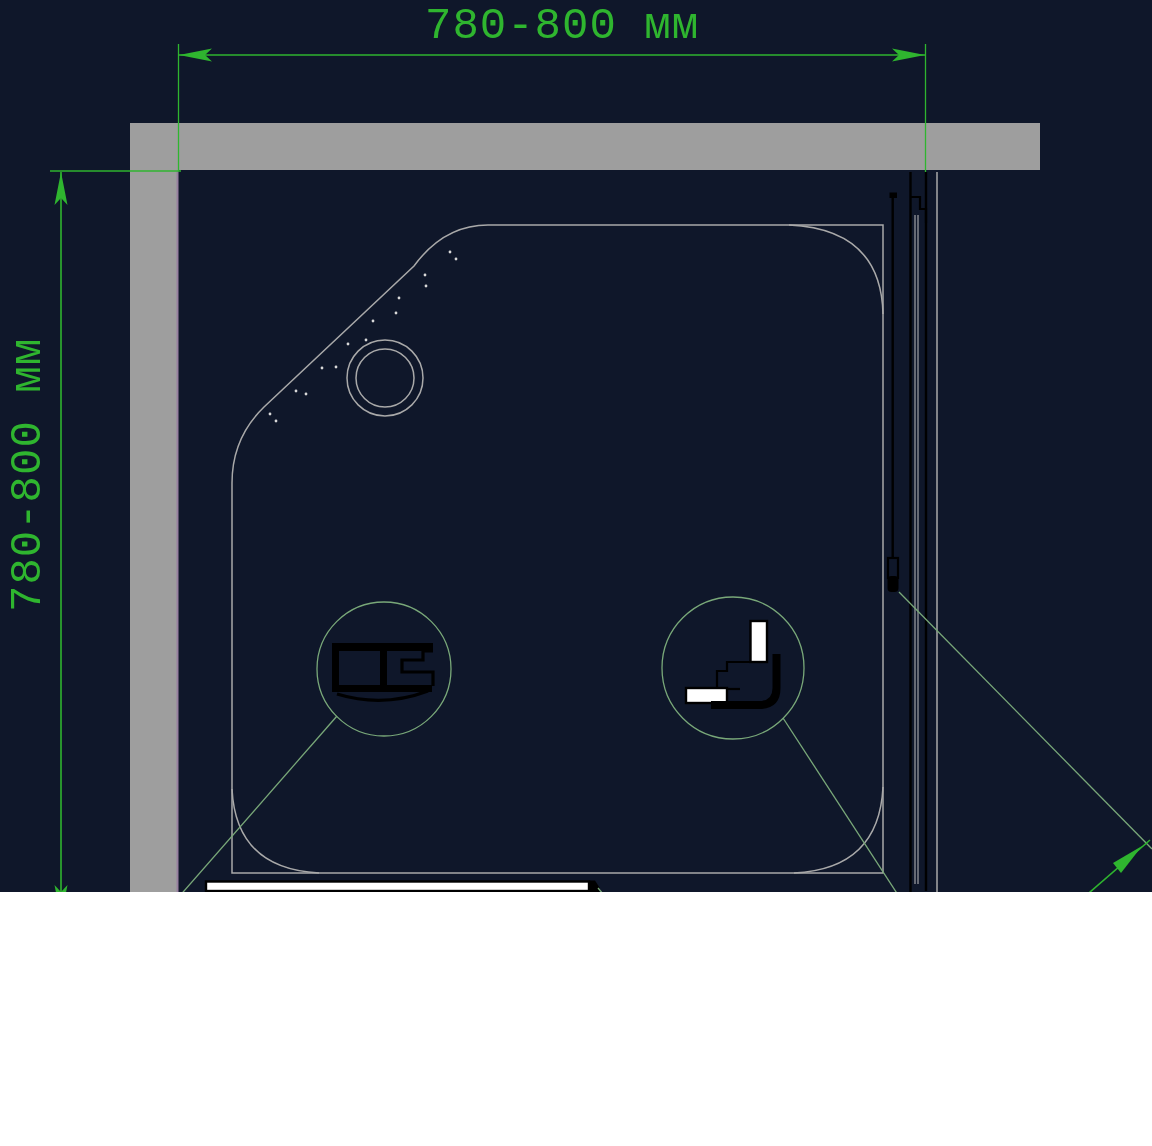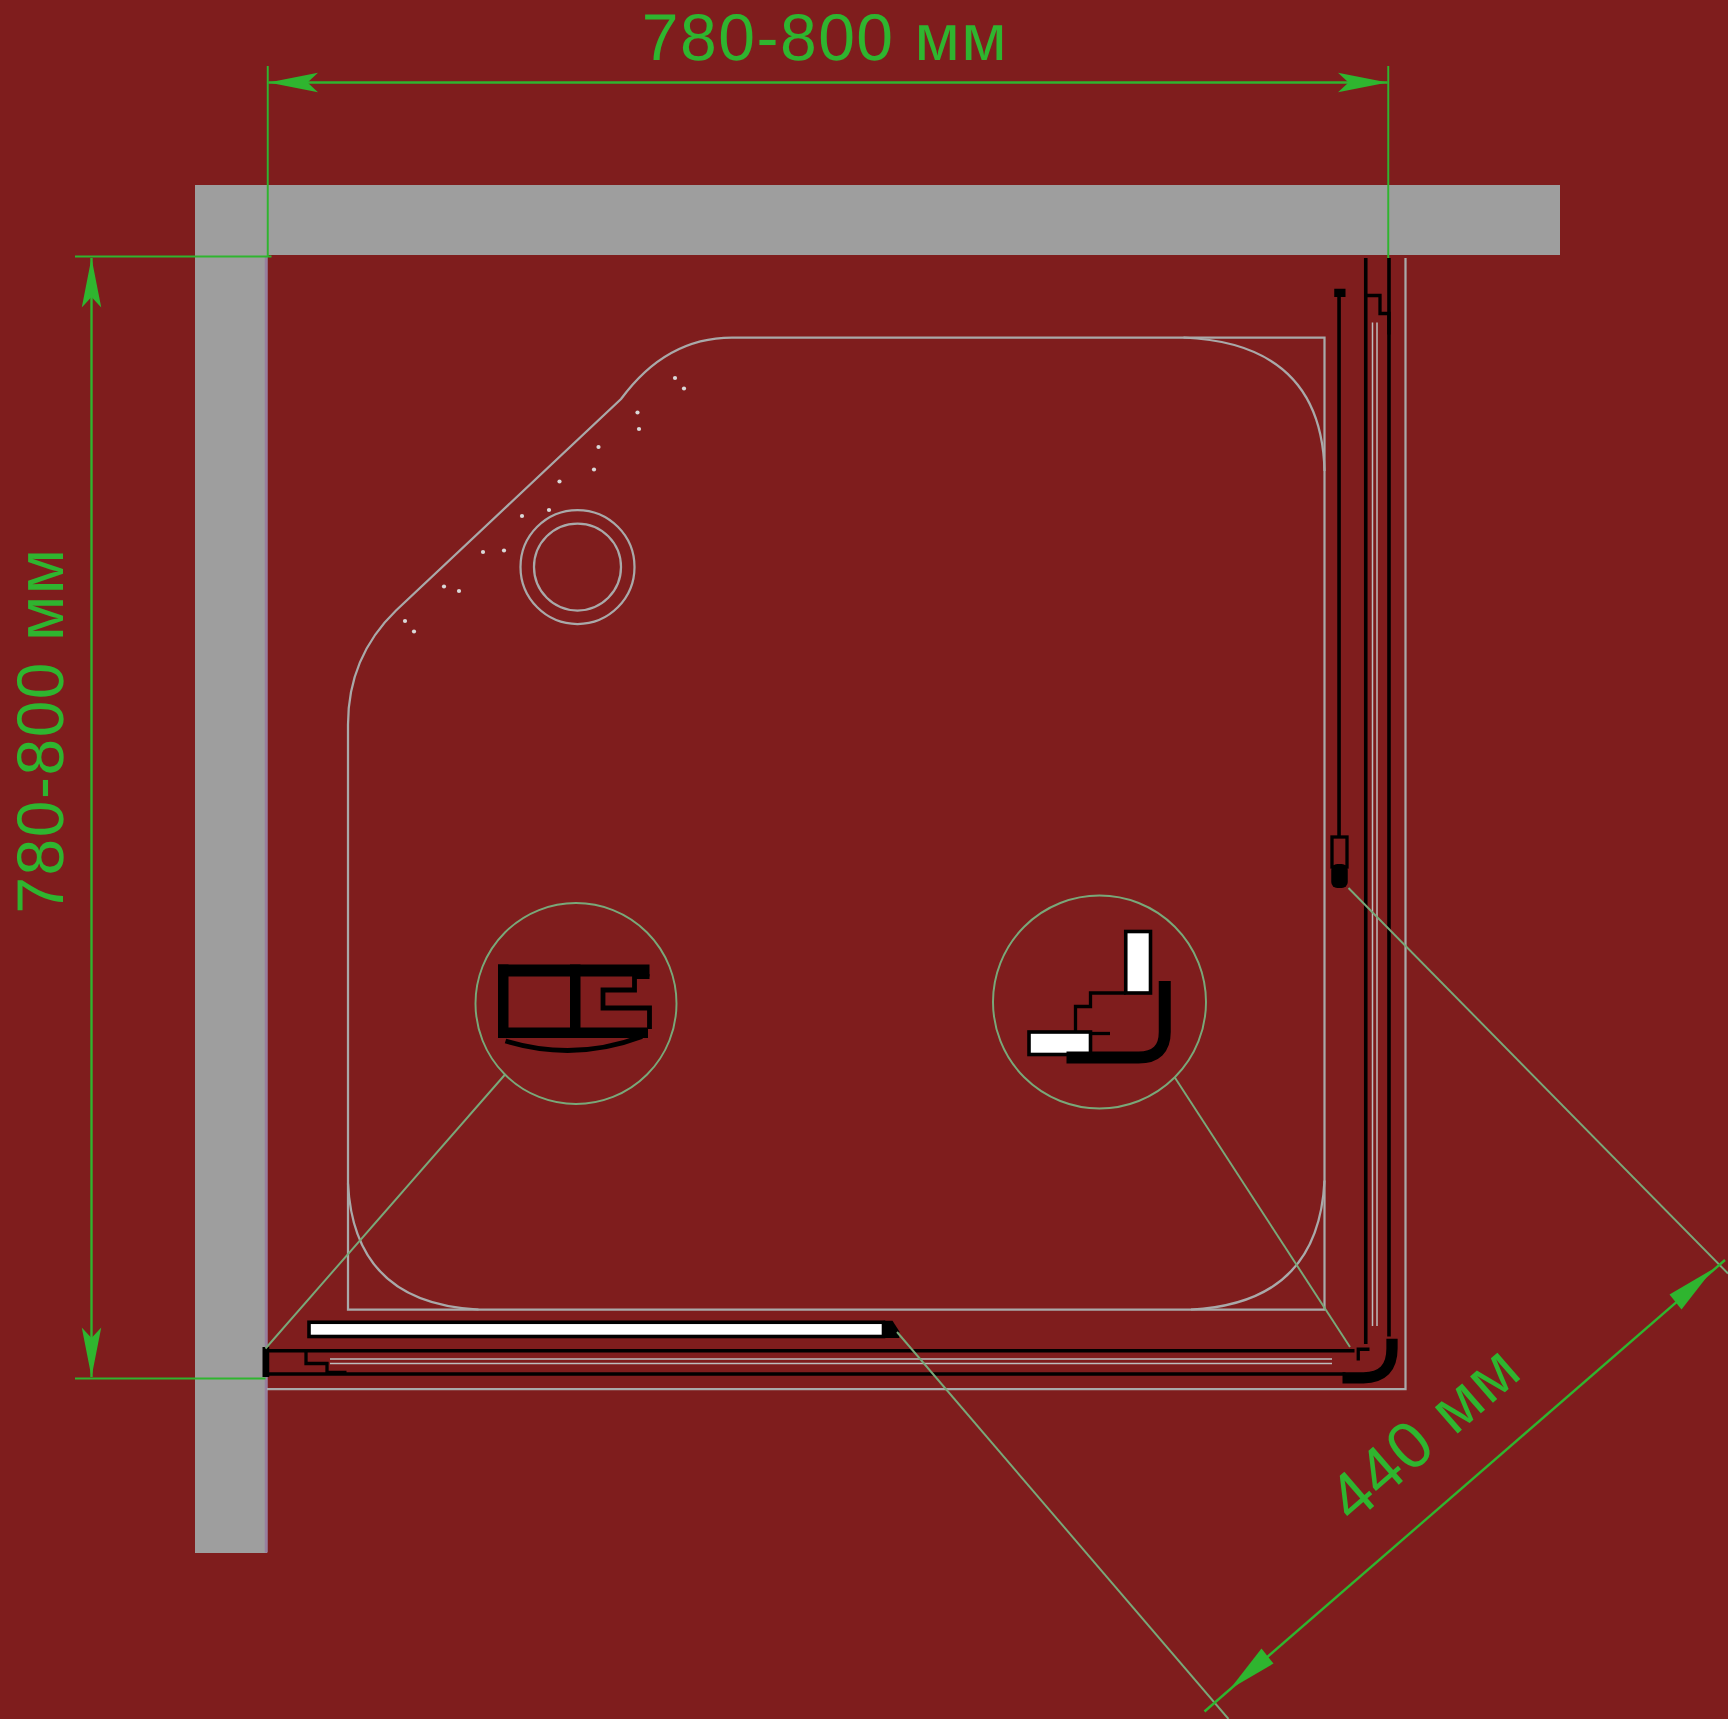--- a/index.html
+++ b/index.html
@@ -7,24 +7,24 @@
     --leader:#79a879;
     --wall:#9e9e9e;
     --grayline:#a9a9a9;
     --track:#bdbdbd;
     --purple:#97809f;
     --black:#000000;
   }
   html,body{margin:0;padding:0;background:#ffffff;}
   .stage{
     position:relative;
-    width:1152px;height:1146px;
-    background:#7f1d1d;
+    width:1152px;height:892px;
+    background:#0f172a;
     overflow:hidden;
-    font-family:Liberation Sans, sans-serif;
+    font-family:Liberation Mono, monospace;
   }
   .stage svg{position:absolute;left:0;top:0;}
   .dim-label{
     position:absolute;
     color:var(--green);
     font-size:44px;
     line-height:48px;
     white-space:nowrap;
     text-align:center;
     width:250px;

